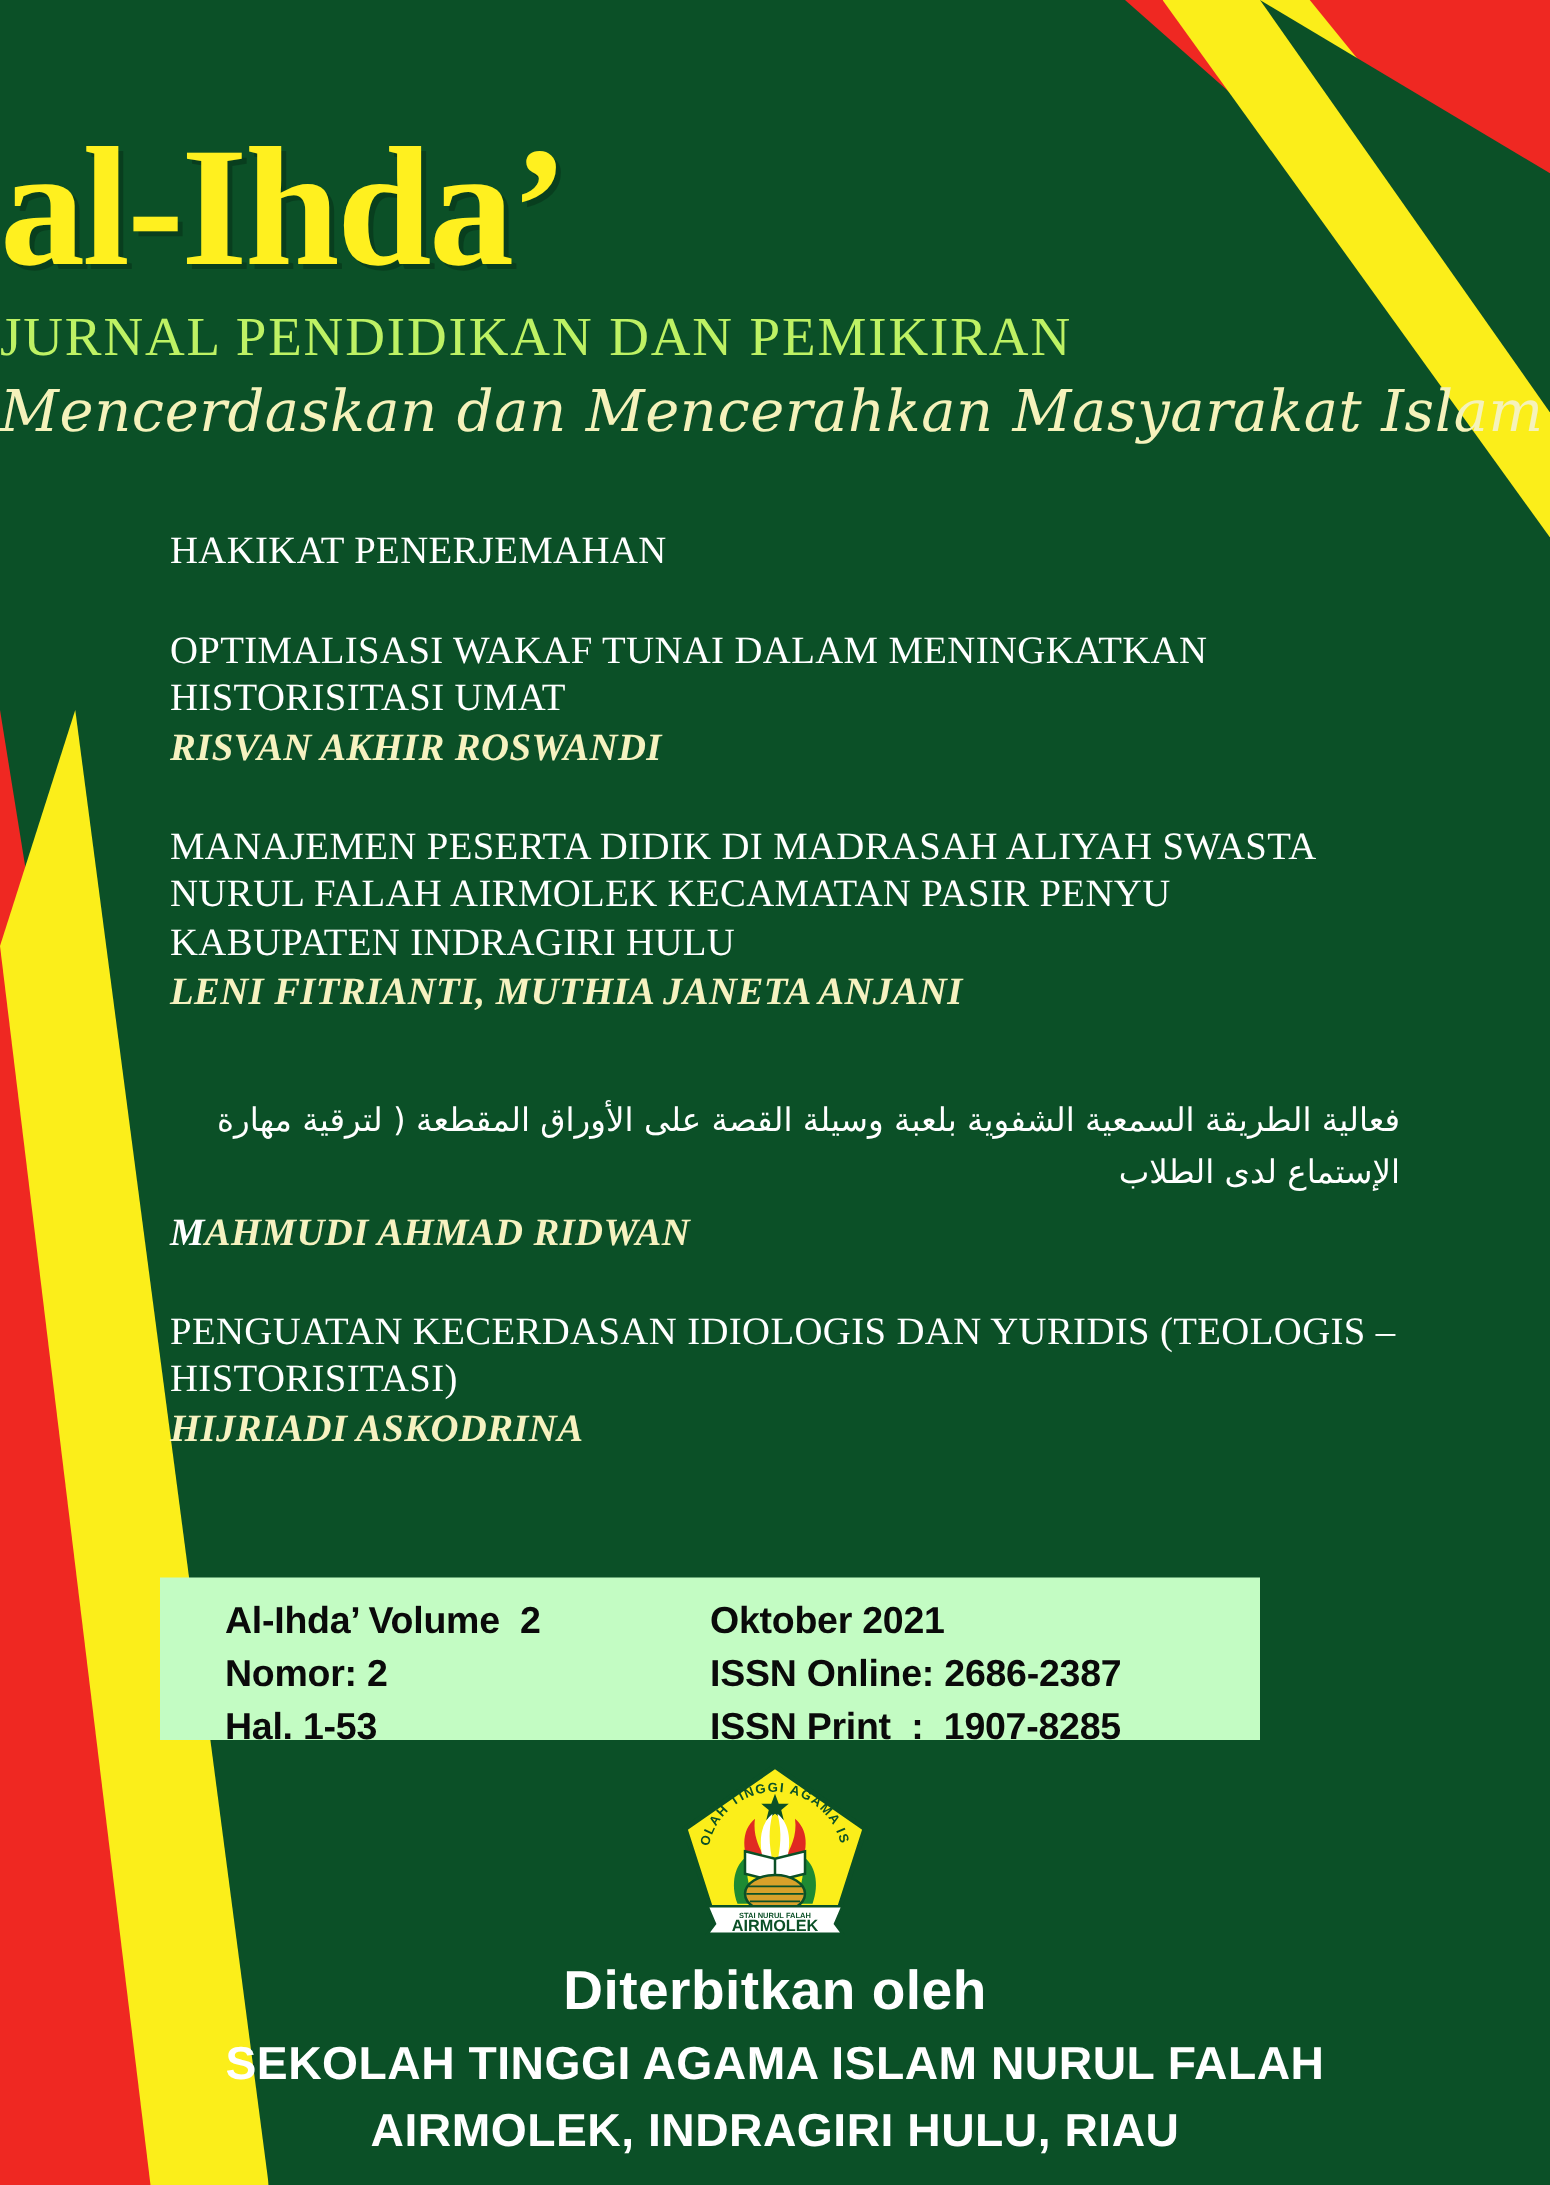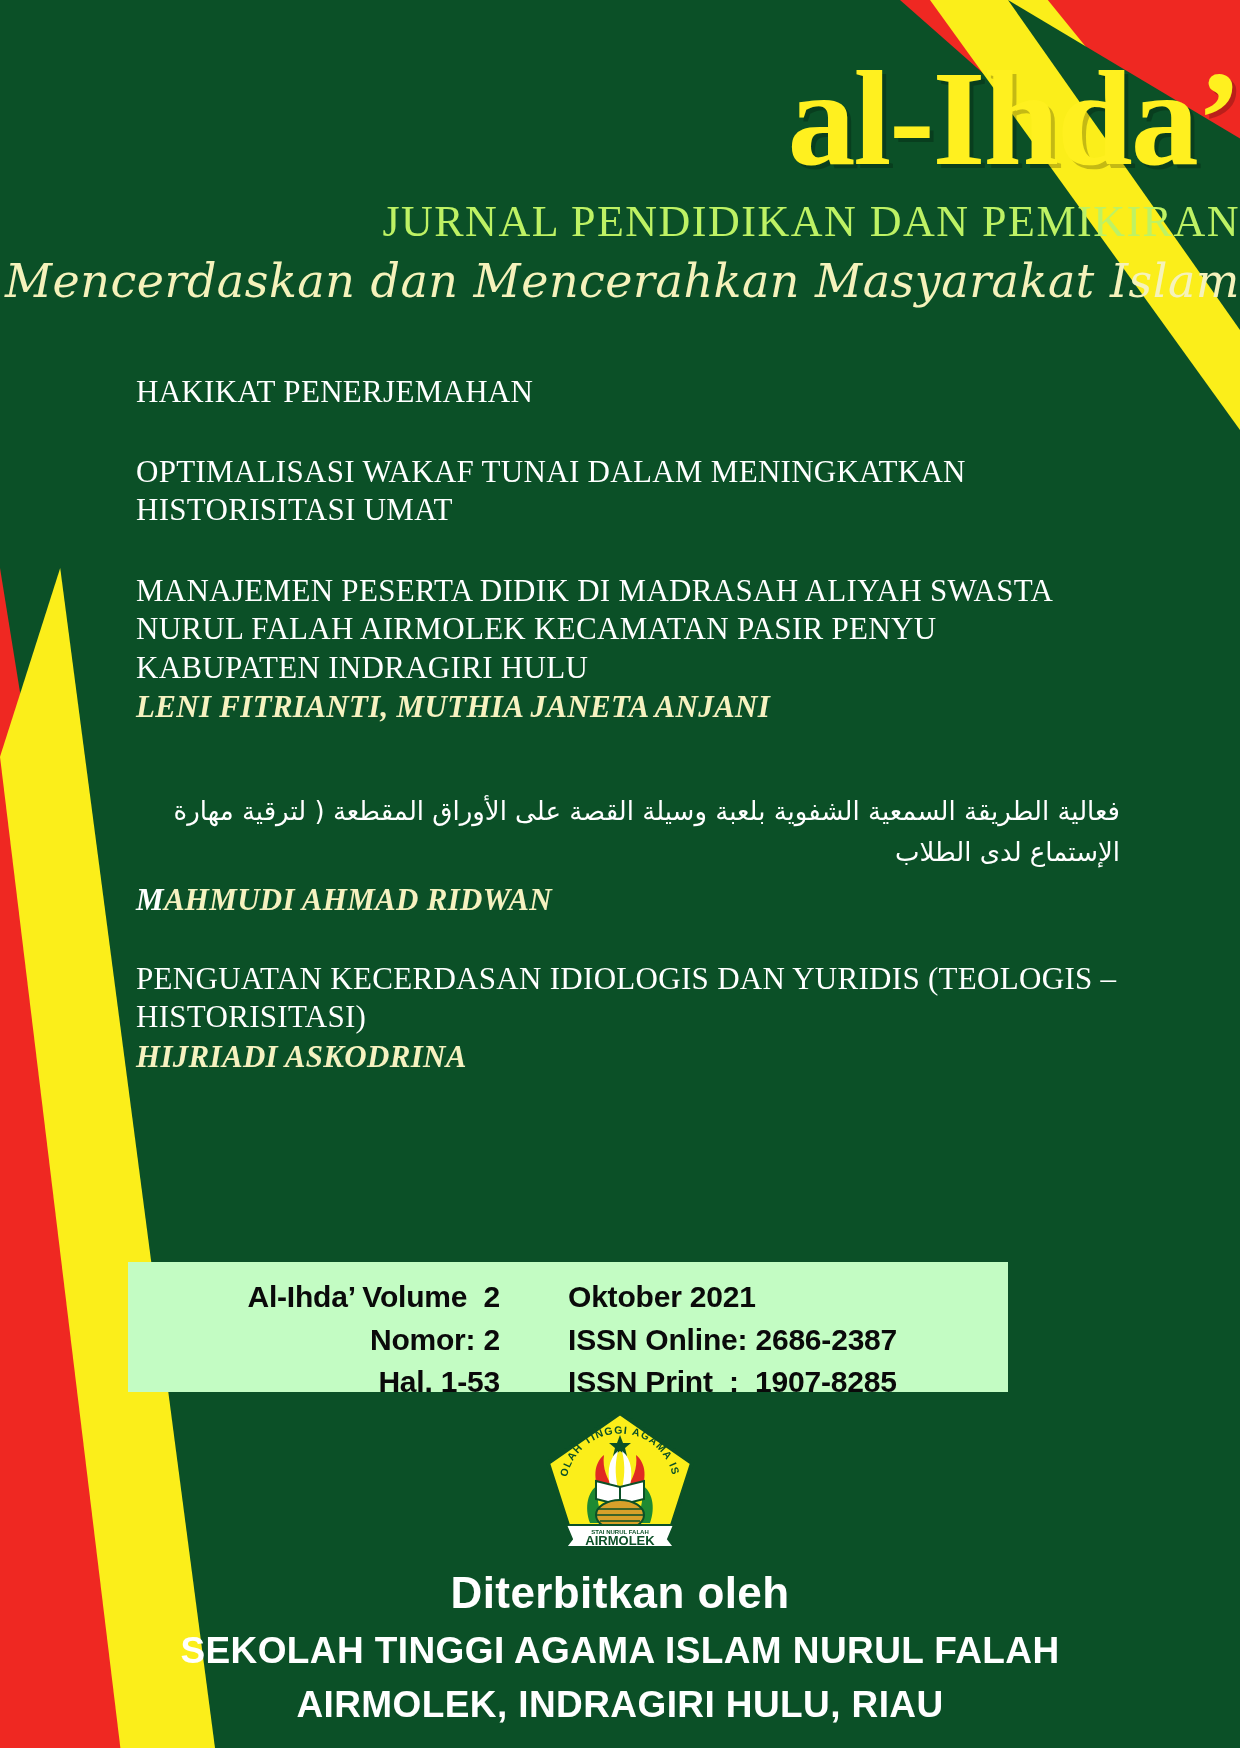--- a/index.html
+++ b/index.html
@@ -53,22 +53,22 @@
   .bl-yellow {
     bottom: 0; left: 0;
     width: 215px; height: 1180px;
     background: #fbee1a;
     clip-path: polygon(28% 0, 100% 100%, 56% 100%, 0 16%);
   }
 
   
   .masthead {
     position: relative;
-    padding-top: 50px;
-    text-align: right;
+    padding-top: 98px;
+    text-align: left;
     z-index: 4;
   }
   .journal-title {
     font-family: "Liberation Serif", serif;
     font-weight: bold;
     font-size: 136px;
     line-height: 1;
     color: #fff01f;
     letter-spacing: -2px;
     margin: 0;
@@ -150,21 +150,21 @@
     padding: 14px 0 0 0;
   }
   .infobox-col {
     font-family: "Liberation Sans", sans-serif;
     font-weight: bold;
     font-size: 30px;
     line-height: 1.42;
     color: #0a0a0a;
     letter-spacing: -0.2px;
   }
-  .infobox-col.left { width: 320px; padding-left: 52px; text-align: right; }
+  .infobox-col.left { width: 320px; padding-left: 52px; }
   .infobox-col.right { flex: 1; padding-left: 68px; }
   .infobox-col div { white-space: pre; }
 
   
   .logo-wrap {
     position: absolute;
     left: 0; right: 0;
     top: 1405px;
     display: flex;
     justify-content: center;
@@ -214,20 +214,21 @@
   </div>
 
   <div class="articles">
 
     <div class="article">
       <div class="article-title">HAKIKAT PENERJEMAHAN</div>
     </div>
 
     <div class="article">
       <div class="article-title">OPTIMALISASI WAKAF TUNAI DALAM MENINGKATKAN HISTORISITASI UMAT</div>
+      <div class="article-author">RISVAN AKHIR ROSWANDI</div>
     </div>
 
     <div class="article">
       <div class="article-title">MANAJEMEN PESERTA DIDIK DI MADRASAH ALIYAH SWASTA NURUL FALAH AIRMOLEK KECAMATAN PASIR PENYU KABUPATEN INDRAGIRI HULU</div>
       <div class="article-author">LENI FITRIANTI, MUTHIA JANETA ANJANI</div>
     </div>
 
     <div class="article arabic">
       <div class="article-title-ar">فعالية الطريقة السمعية الشفوية بلعبة وسيلة القصة على الأوراق المقطعة ( لترقية مهارة الإستماع لدى الطلاب</div>
       <div class="article-author"><span class="cap-white">M</span><span>AHMUDI AHMAD RIDWAN</span></div>

